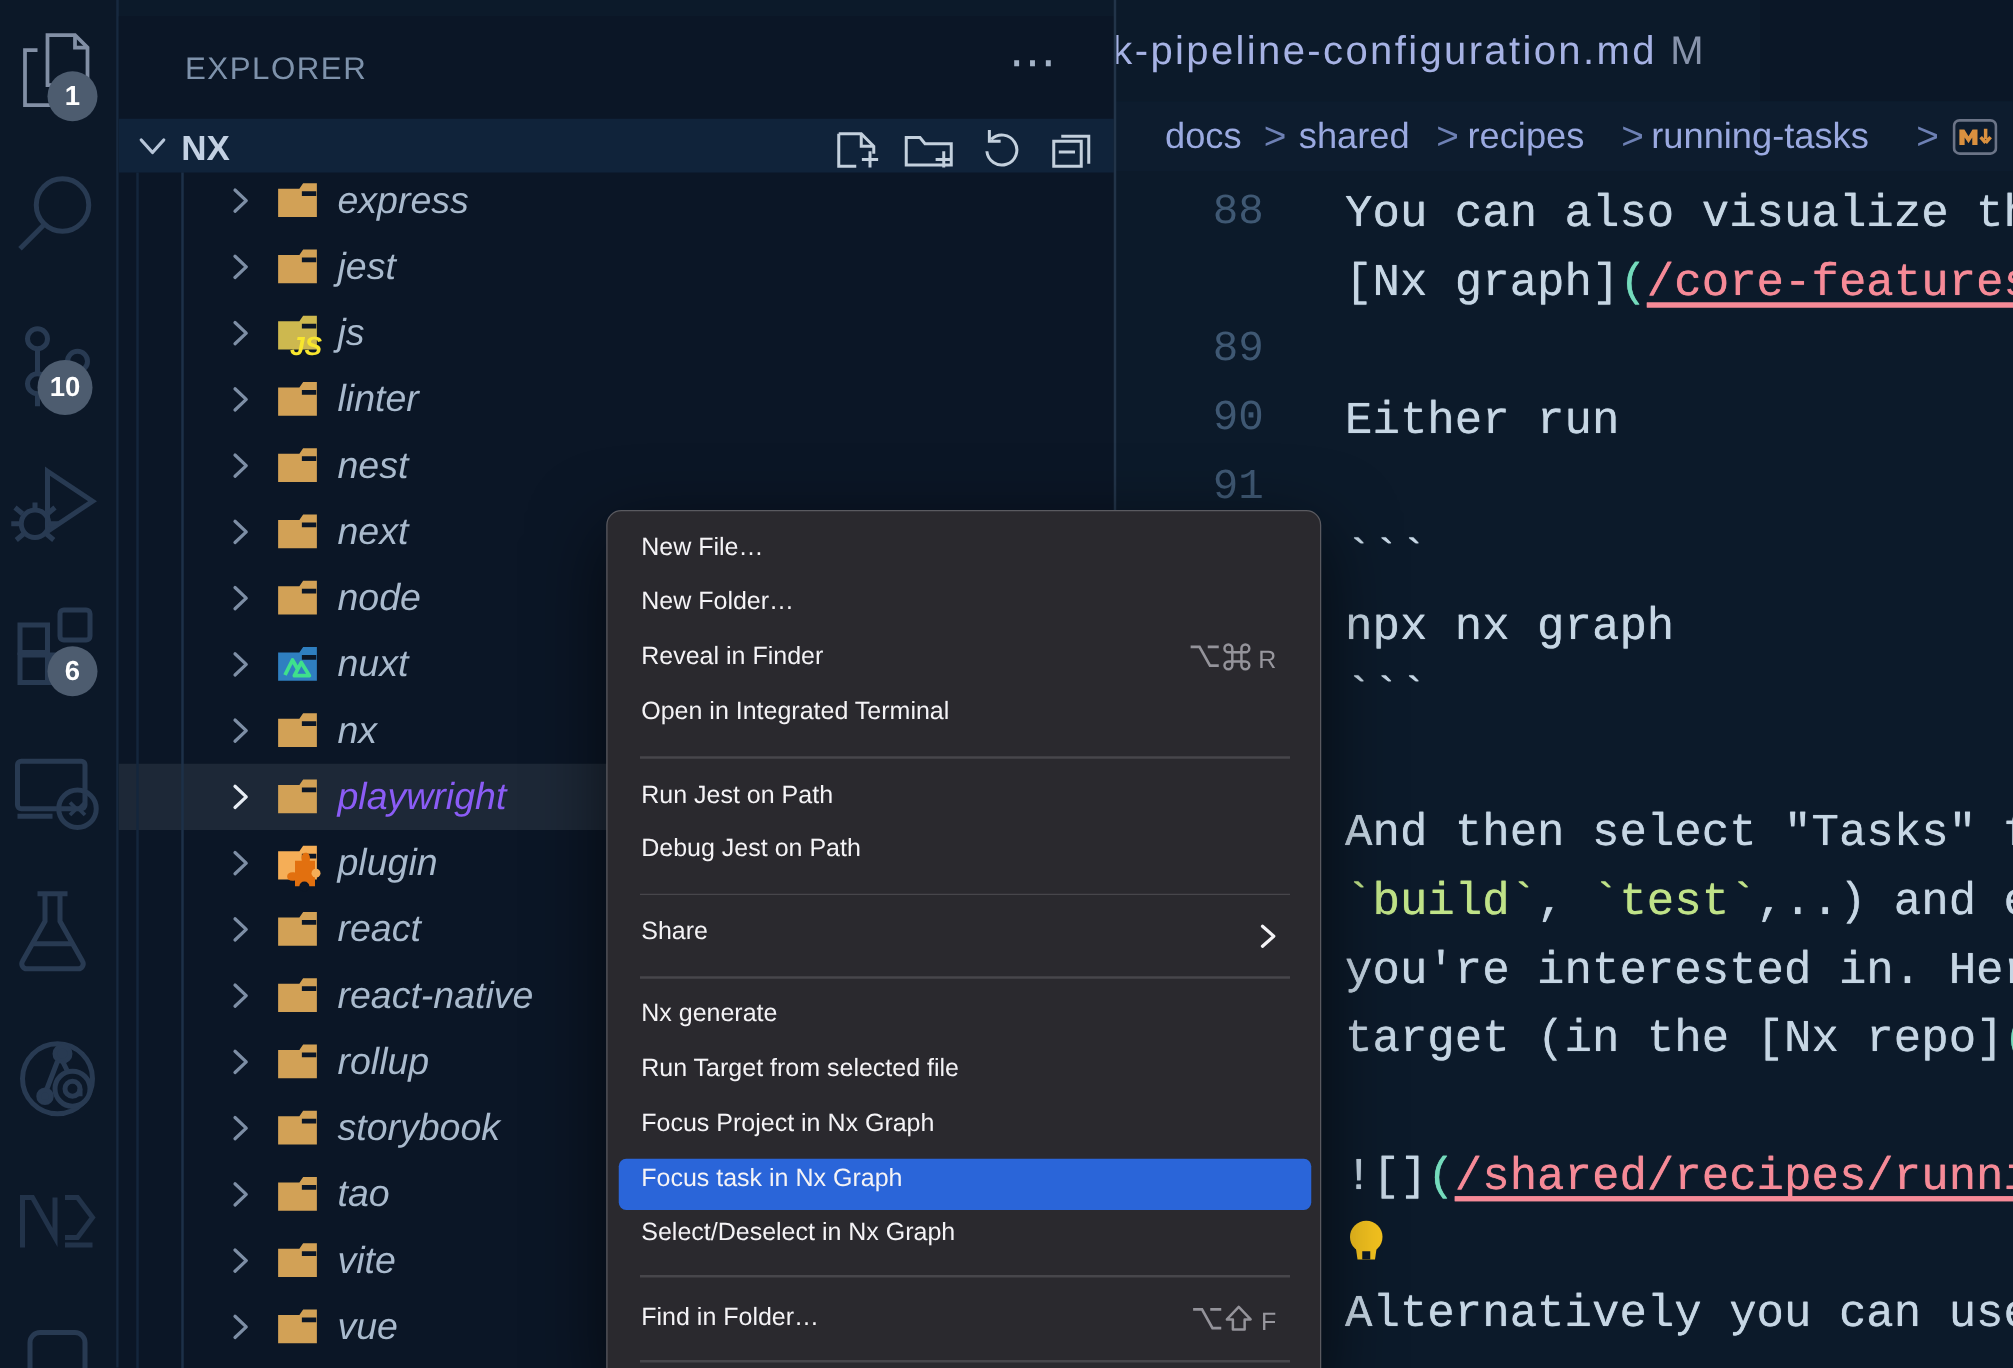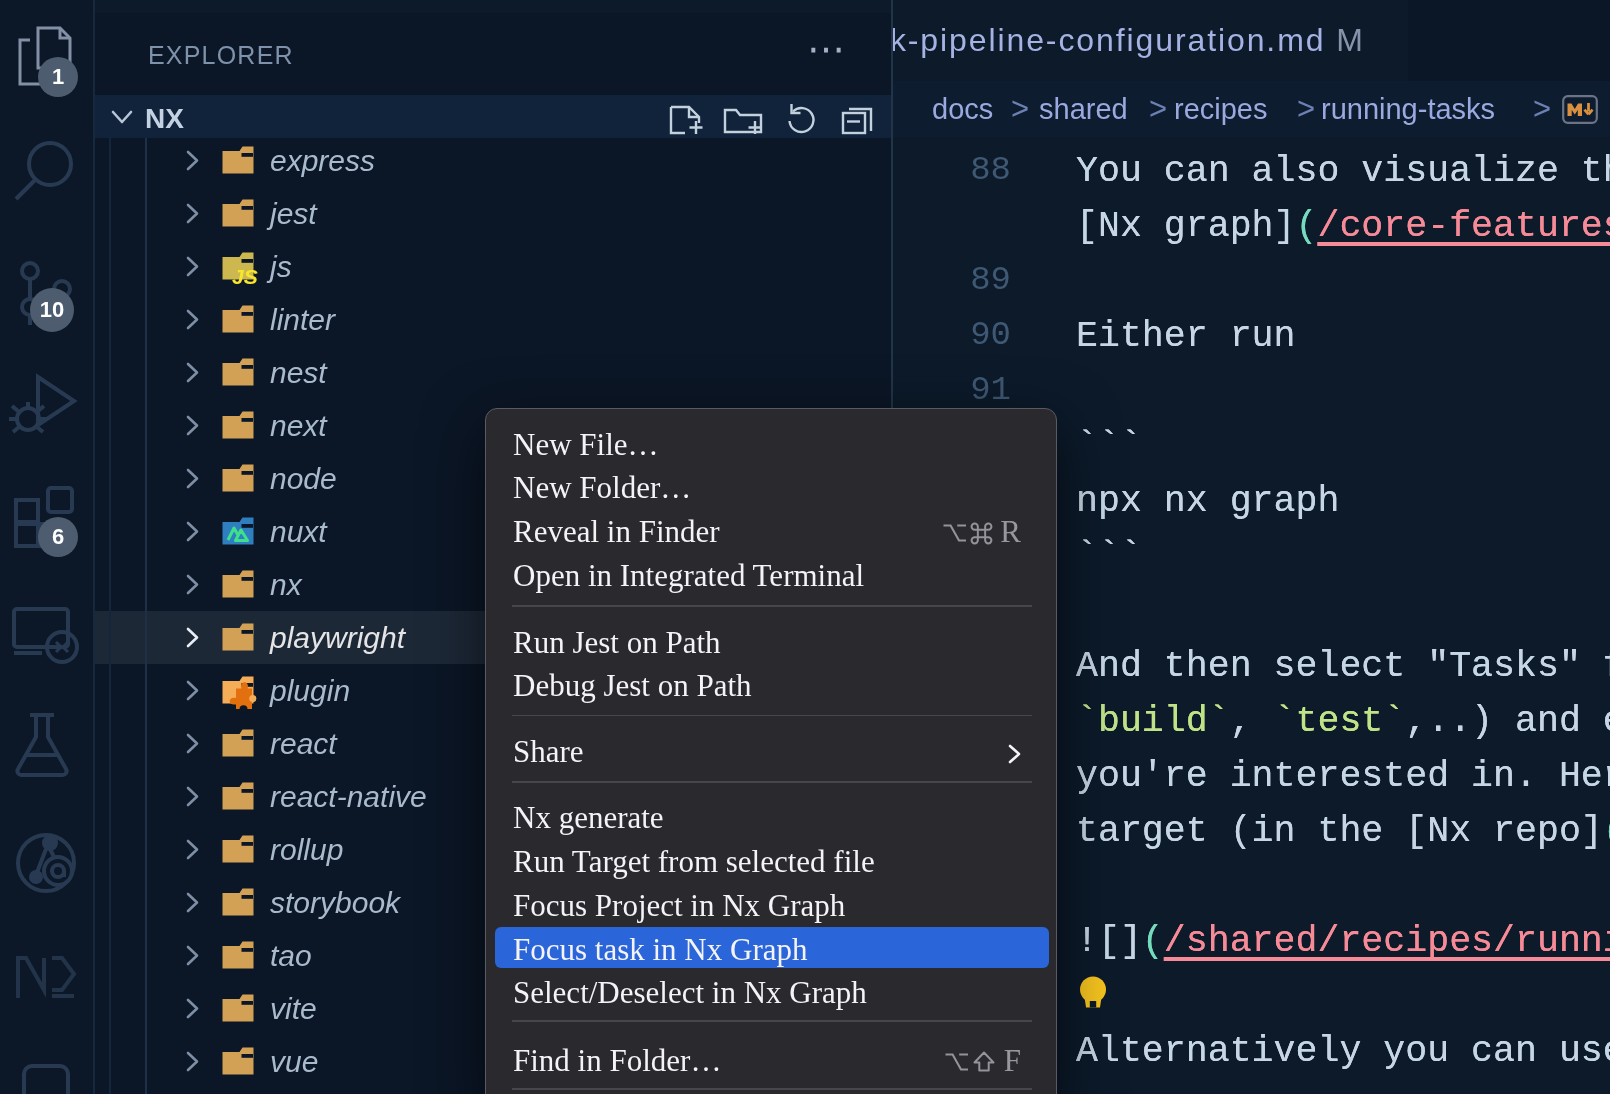--- a/index.html
+++ b/index.html
@@ -38,21 +38,21 @@
   .csep { color:#6d80b4; font-size:31px; top:10px; }
   #code { position:absolute; left:0; top:137px; width:717px; height:957px; font-family:"Liberation Mono",monospace; font-size:36.6px; }
   .cl { position:absolute; left:183px; white-space:pre; color:#c6d6e4; text-shadow:0 0 0.6px currentColor; }
   .ln { position:absolute; width:118px; text-align:right; color:#3f5873; font-size:34px; white-space:pre; }
   .teal { color:#74dbbc; }
   .pink { color:#f68a97; text-decoration:underline; text-underline-offset:6px; text-decoration-thickness:3.5px; text-decoration-skip-ink:none; }
   .green { color:#c0e388; }
 
   
   #menu { left:485px; top:408px; width:572px; height:702px; background:#2a292e; border:1px solid #5a5a60; border-radius:12px; box-shadow:0 18px 60px rgba(0,0,0,0.6); }
-  .mi { position:absolute; left:9px; width:554px; height:41px; color:#f4f3f6; font-size:31px;font-family:Liberation Serif, serif; }
+  .mi { position:absolute; left:9px; width:554px; height:41px; color:#f4f3f6; font-size:20px; }
   .mi .t { position:absolute; left:18px; top:5px; }
   .mi .sc { position:absolute; right:28px; top:5px; color:#98979e; }
   .msep { position:absolute; left:26px; width:520px; height:1.6px; background:#47464b; }
   .mhl { background:#2a65d9; border-radius:6px;padding-left:24px; }
 </style>
 </head>
 <body>
 <div id="stage">
 
   <div id="actbar" class="abs">
@@ -255,21 +255,21 @@
           <span class="lbl" style="color:#a9bacd">nx</span>
         </div>
 <div class="tree-row" style="top:597.5px;background:#1d2837;">
           <svg class="chev" viewBox="0 0 20 31">
             <path d="M6 7 L15 15.5 L6 24" stroke="#e8eef5" stroke-width="2.6" fill="none" stroke-linecap="round" stroke-linejoin="round"></path>
           </svg>
           <svg class="ficon" viewBox="0 0 34 30">
             <path d="M1.5 6 L18.5 6 L21.5 1.5 L32.5 1.5 L32.5 28.5 L1.5 28.5 Z" fill="#d2a156"></path>
             <rect x="20.5" y="8" width="11.5" height="3.8" fill="#0b1626"></rect>
           </svg>
-          <span class="lbl" style="color:#e5e5e5">playwright</span>
+          <span class="lbl" style="color:#8b5cf6">playwright</span>
         </div>
 <div class="tree-row" style="top:650.5px;">
           <svg class="chev" viewBox="0 0 20 31">
             <path d="M6 7 L15 15.5 L6 24" stroke="#7d8ea5" stroke-width="2.6" fill="none" stroke-linecap="round" stroke-linejoin="round"></path>
           </svg>
           <svg class="ficon" viewBox="0 0 34 30">
             <path d="M1.5 6 L18.5 6 L21.5 1.5 L32.5 1.5 L32.5 28.5 L1.5 28.5 Z" fill="#f5ae57"></path>
             <rect x="20.5" y="8" width="11.5" height="3.8" fill="#0b1626"></rect>
             <path d="M15 13.5 h5.4 c-0.7-4.2 0.9-6.3 3.2-6.3 c2.3 0 3.9 2.1 3.2 6.3 H31 V34 H15 v-4.6 c-4.2 0.7-6.3-0.9-6.3-3.2 c0-2.3 2.1-3.9 6.3-3.2 z" fill="#e2700f"></path>
             <circle cx="31.8" cy="23.5" r="3.6" fill="#f5ae57"></circle>

